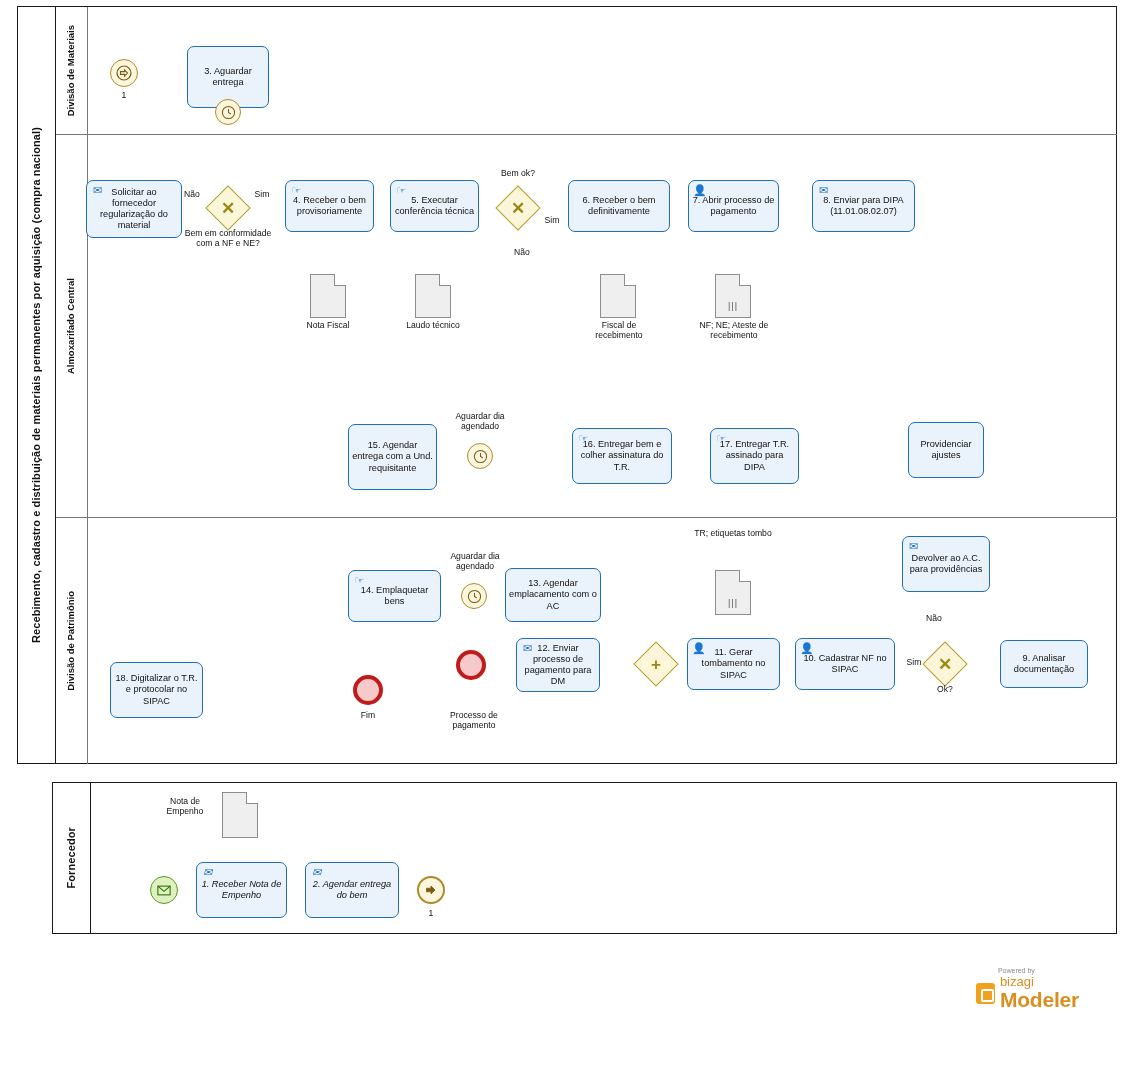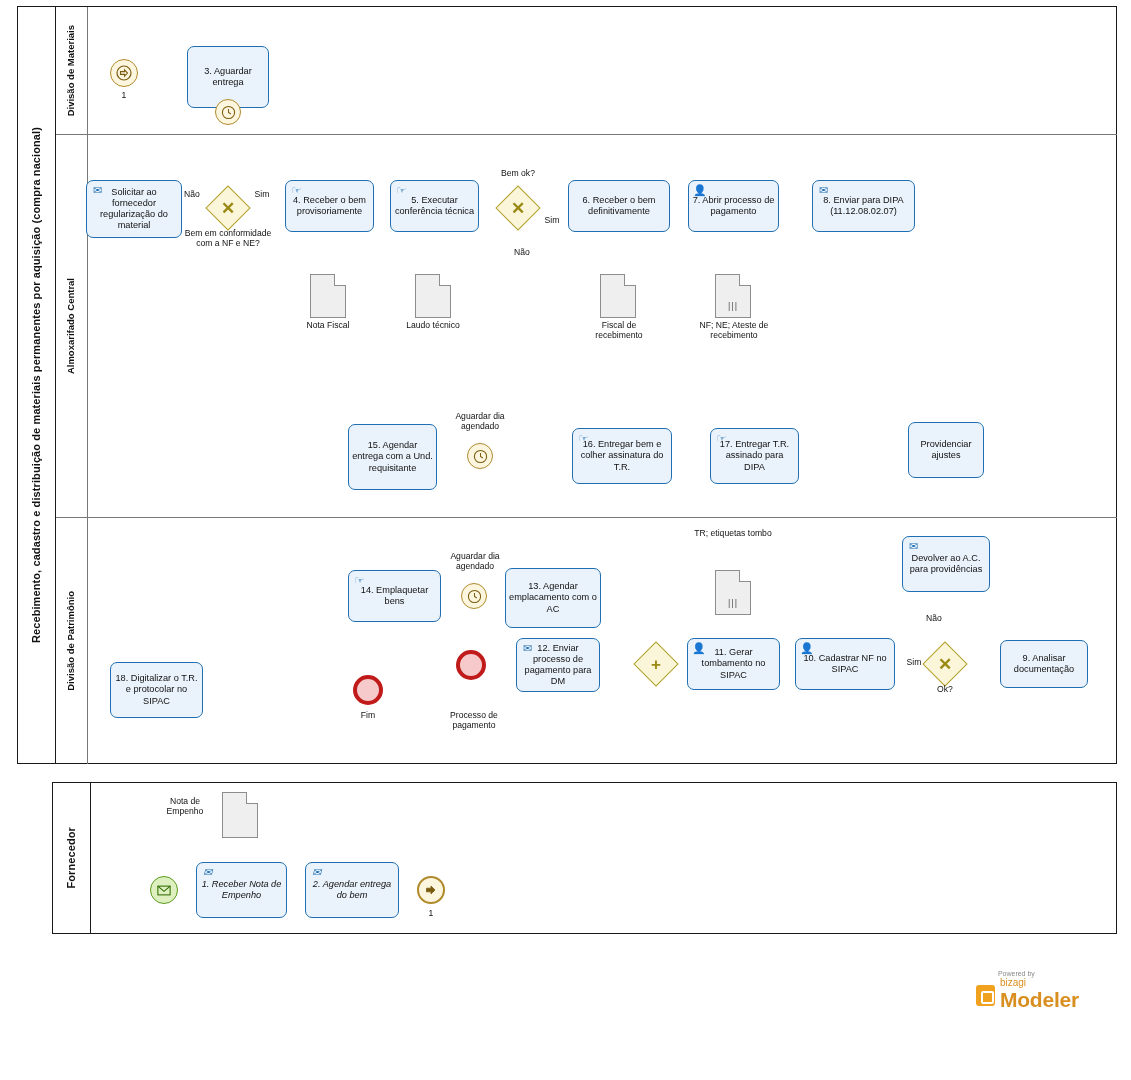--- a/index.html
+++ b/index.html
@@ -232,21 +232,21 @@
     position: relative;
   }
   .brand .cube:after {
     content: "";
     position: absolute;
     left: 5px; top: 6px;
     width: 9px; height: 9px;
     border: 2px solid #ffffff;
     border-radius: 2px;
   }
-  .brand .bz { font-size: 10px; color: #d98f1f; line-height: 1; }
+  .brand .bz { font-size: 13px; color: #d98f1f; line-height: 1; }
 </style>
 </head>
 <body>
 
 <div id="canvas">
 
   <svg class="edges">
     <defs>
       <marker id="arr" markerWidth="8" markerHeight="8" refX="7" refY="4" orient="auto">
         <path d="M0,0.5 L7.5,4 L0,7.5 z" fill="#111111"></path>
@@ -433,21 +433,21 @@
     <span class="tlabel">6. Receber o bem definitivamente</span>
   </div>
 
   <div class="task" style="left:688px;top:180px;width:91px;height:52px;">
     <span class="ticon">👤</span>
     <span class="tlabel">7. Abrir processo de pagamento</span>
   </div>
 
   <div class="task" style="left:812px;top:180px;width:103px;height:52px;">
     <span class="ticon">✉</span>
-    <span class="tlabel">8. Enviar para DIPA (11.12.08.02.07)</span>
+    <span class="tlabel">8. Enviar para DIPA (11.01.08.02.07)</span>
   </div>
 
   <div class="dataobj" style="left:310px;top:274px;width:36px;height:44px;">
     <div class="fold"></div>
   </div>
   <div class="lbl" style="left:290px;top:320px;width:76px;">
     <span>Nota Fiscal</span>
   </div>
 
   <div class="dataobj" style="left:415px;top:274px;width:36px;height:44px;">
@@ -546,21 +546,21 @@
   <div class="task" style="left:516px;top:638px;width:84px;height:54px;">
     <span class="ticon">✉</span>
     <span class="tlabel">12. Enviar processo de pagamento para DM</span>
   </div>
 
   <div class="event endr" style="left:456px;top:650px;width:30px;height:30px;"></div>
   <div class="lbl" style="left:432px;top:710px;width:84px;">
     <span>Processo de pagamento</span>
   </div>
 
-  <div class="task" style="left:505px;top:568px;width:96px;height:60px;">
+  <div class="task" style="left:505px;top:568px;width:96px;height:54px;">
     <span class="tlabel">13. Agendar emplacamento com o AC</span>
   </div>
   <div class="flowlbl" style="left:435px;top:552px;width:80px;">
     <span>Aguardar dia agendado</span>
   </div>
   <div class="event timer" style="left:461px;top:583px;width:26px;height:26px;">
     <svg width="15" height="15" viewBox="0 0 16 16">
       <circle cx="8" cy="8" r="6.5" fill="none" stroke="#7a5c10" stroke-width="1.1"></circle>
       <path d="M8,4.2 V8 L10.5,9.6" fill="none" stroke="#7a5c10" stroke-width="1.1"></path>
     </svg>

